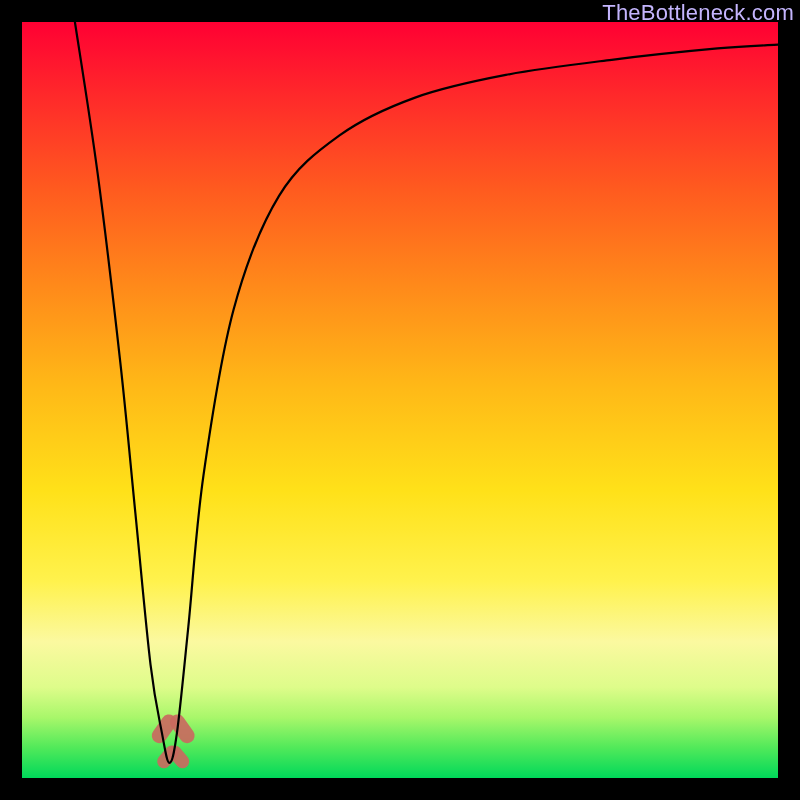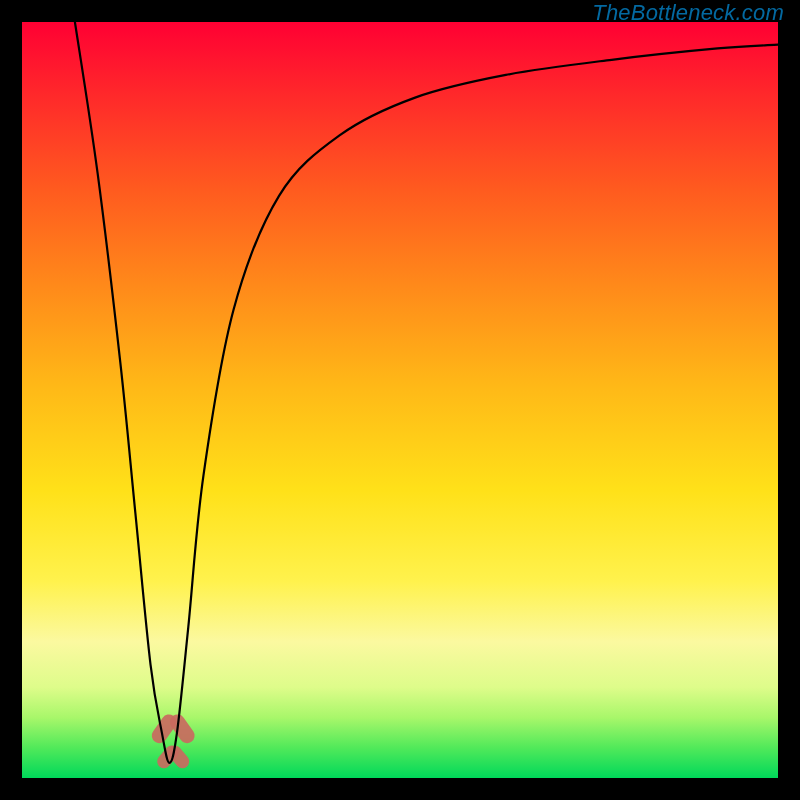--- a/index.html
+++ b/index.html
@@ -34,27 +34,26 @@
       #fbf9a0 82%,
       #defc8a 88%,
       #a8f76a 92%,
       #51e95a 96%,
       #00d85a 100%
     );
   }
   .watermark {
     position: absolute;
     top: 0px;
-    right: 16px;
-    color: #0369a1;
+    right: 6px;
+    color: #c4b5fd;
     font-size: 22px;
     letter-spacing: 0.2px;
     font-weight: 500;
     user-select: none;
-    font-style: italic;
   }
   svg.curve-layer {
     position: absolute;
     left: 0; top: 0;
     width: 756px;
     height: 756px;
     overflow: visible;
   }
 </style>
 </head>

